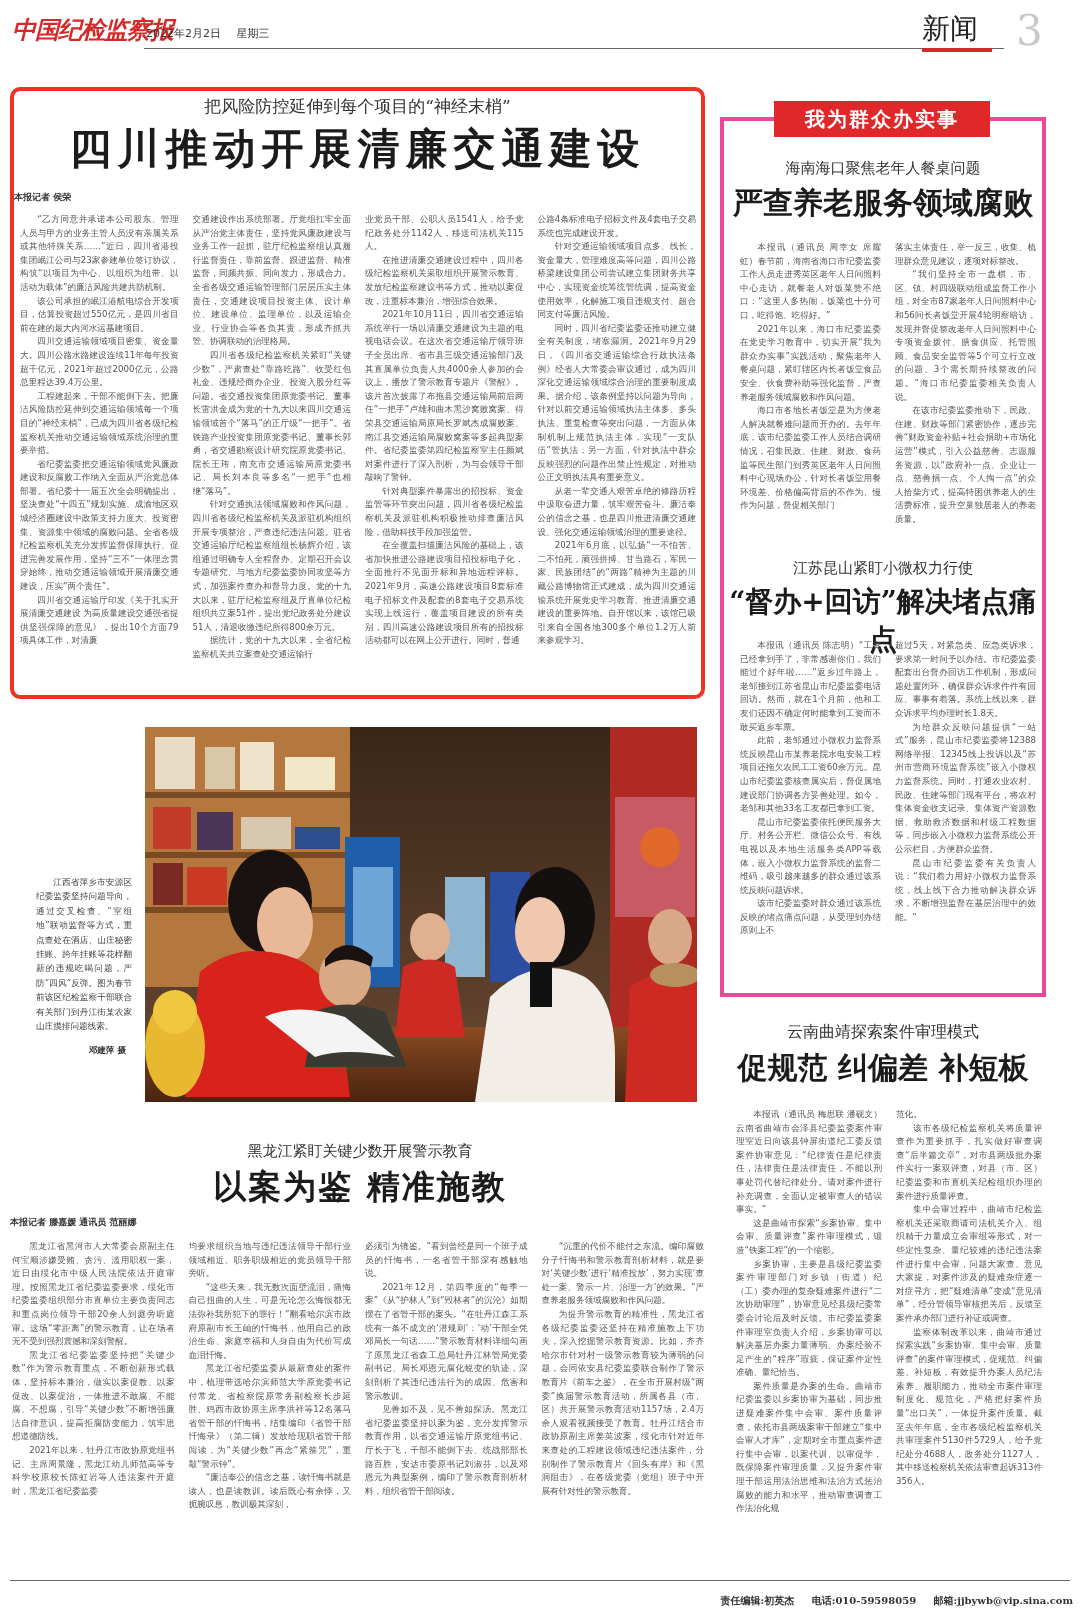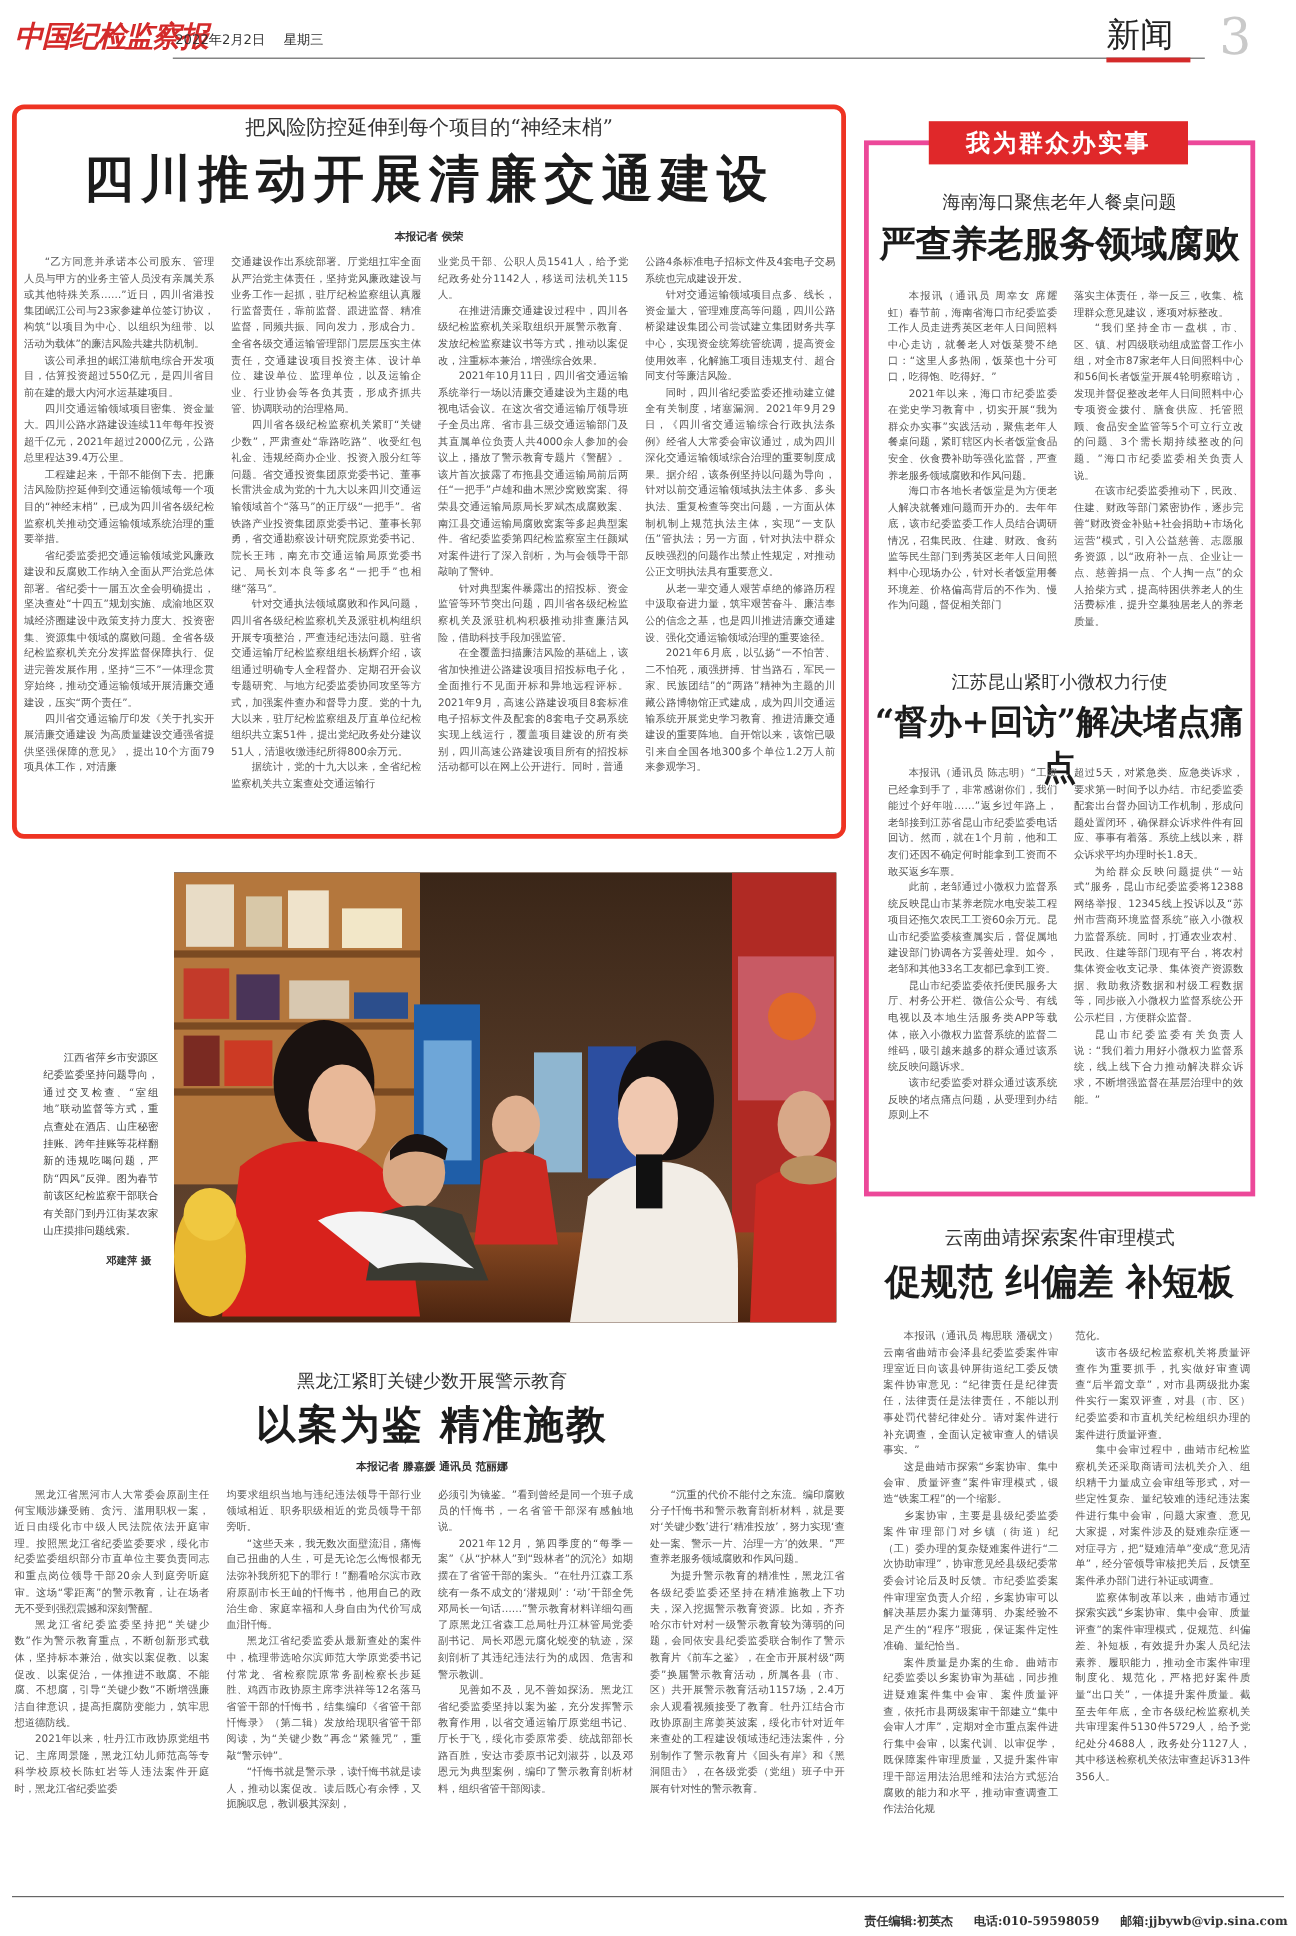--- a/index.html
+++ b/index.html
@@ -11,21 +11,21 @@
   .pub-date { position: absolute; left: 146px; top: 26px; font-family: "DejaVu Sans", sans-serif; font-size: 11px; color: #333; }
   .mast-line { position: absolute; left: 144px; top: 48px; width: 860px; height: 1px; background: #666; }
   .section-name { position: absolute; left: 922px; top: 10px; font-family: "DejaVu Serif", serif; font-size: 28px; color: #222; }
   .section-underline { position: absolute; left: 922px; top: 48px; width: 70px; height: 4px; background: #d42a2a; }
   .page-number { position: absolute; left: 1016px; top: 10px; font-family: "DejaVu Serif", serif; font-size: 42px; color: #c9c9c9; line-height: 1; }
 
   
   .lead-box { position: absolute; left: 10px; top: 87px; width: 695px; height: 612px; border: 4px solid #ee3322; border-radius: 10px; overflow: hidden; }
   .kicker { position: absolute; left: 0; width: 100%; text-align: center; font-family: "DejaVu Serif", serif; color: #333; }
   .headline { position: absolute; left: 0; width: 100%; text-align: center; font-family: "DejaVu Serif", serif; font-weight: bold; color: #1b1b1b; }
-  .byline { position: absolute; left: 0; width: 100%; text-align: center; font-family: "DejaVu Sans", sans-serif; font-size: 9px; font-weight: bold; color: #333; }
+  .byline { position: absolute; left: 0; width: 100%; text-align: left; font-family: "DejaVu Sans", sans-serif; font-size: 9px; font-weight: bold; color: #333; }
 
   .cols { position: absolute; display: flex; gap: 14px; }
   .col { flex: 1; font-family: "DejaVu Sans", sans-serif; font-size: 8.6px; line-height: 13.6px; color: #555; text-align: justify; overflow: hidden; }
   .col p { text-indent: 2em; }
 
   
   .right-box { position: absolute; left: 720px; top: 117px; width: 326px; height: 880px; border: 4px solid #ec4899; }
   .banner { position: absolute; left: 774px; top: 101px; width: 216px; height: 36px; background: #e0282a; color: #fff; font-family: "DejaVu Serif", serif; font-weight: bold; font-size: 20px; text-align: center; line-height: 36px; letter-spacing: 2px; }
 
   .photo { position: absolute; left: 145px; top: 727px; width: 552px; height: 375px; overflow: hidden; background: #5a3a26; }
@@ -220,26 +220,26 @@
   <div class="cols" style="left:12px;top:1240px;width:692px;height:330px;">
     <div class="col">
       <p>黑龙江省黑河市人大常委会原副主任何宝顺涉嫌受贿、贪污、滥用职权一案，近日由绥化市中级人民法院依法开庭审理。按照黑龙江省纪委监委要求，绥化市纪委监委组织部分市直单位主要负责同志和重点岗位领导干部20余人到庭旁听庭审。这场“零距离”的警示教育，让在场者无不受到强烈震撼和深刻警醒。</p>
       <p>黑龙江省纪委监委坚持把“关键少数”作为警示教育重点，不断创新形式载体，坚持标本兼治，做实以案促教、以案促改、以案促治，一体推进不敢腐、不能腐、不想腐，引导“关键少数”不断增强廉洁自律意识，提高拒腐防变能力，筑牢思想道德防线。</p>
       <p>2021年以来，牡丹江市政协原党组书记、主席周景隆，黑龙江幼儿师范高等专科学校原校长陈虹岩等人违法案件开庭时，黑龙江省纪委监委</p>
     </div>
     <div class="col">
       <p style="text-indent:0">均要求组织当地与违纪违法领导干部行业领域相近、职务职级相近的党员领导干部旁听。</p>
       <p>“这些天来，我无数次面壁流泪，痛悔自己扭曲的人生，可是无论怎么悔恨都无法弥补我所犯下的罪行！”翻看哈尔滨市政府原副市长王屾的忏悔书，他用自己的政治生命、家庭幸福和人身自由为代价写成血泪忏悔。</p>
       <p>黑龙江省纪委监委从最新查处的案件中，梳理带选哈尔滨师范大学原党委书记付常龙、省检察院原常务副检察长步延胜、鸡西市政协原主席李洪祥等12名落马省管干部的忏悔书，结集编印《省管干部忏悔录》（第二辑）发放给现职省管干部阅读，为“关键少数”再念“紧箍咒”，重敲“警示钟”。</p>
-      <p>“忏悔书就是警示录，读忏悔书就是读人，推动以案促改。读后既心有余悸，又扼腕叹息，教训极其深刻，</p>
+      <p>“廉洁奉公的信念之基，读忏悔书就是读人，也是读教训。读后既心有余悸，又扼腕叹息，教训极其深刻，</p>
     </div>
     <div class="col">
       <p style="text-indent:0">必须引为镜鉴。”看到曾经是同一个班子成员的忏悔书，一名省管干部深有感触地说。</p>
       <p>2021年12月，第四季度的“每季一案”《从“护林人”到“毁林者”的沉沦》如期摆在了省管干部的案头。“在牡丹江森工系统有一条不成文的‘潜规则’：‘动’干部全凭邓局长一句话……”警示教育材料详细勾画了原黑龙江省森工总局牡丹江林管局党委副书记、局长邓恩元腐化蜕变的轨迹，深刻剖析了其违纪违法行为的成因、危害和警示教训。</p>
-      <p>见善如不及，见不善如探汤。黑龙江省纪委监委坚持以案为鉴，充分发挥警示教育作用，以省交通运输厅原党组书记、厅长于飞，绥化市委原常委、统战部部长路百胜，安达市委原书记刘淑芬，以及邓恩元为典型案例，编印了警示教育剖析材料，组织省管干部阅读。</p>
+      <p>见善如不及，见不善如探汤。黑龙江省纪委监委坚持以案为鉴，充分发挥警示教育作用，以省交通运输厅原党组书记、厅长于飞，干部不能倒下去、统战部部长路百胜，安达市委原书记刘淑芬，以及邓恩元为典型案例，编印了警示教育剖析材料，组织省管干部阅读。</p>
     </div>
     <div class="col">
       <p>“沉重的代价不能付之东流。编印腐败分子忏悔书和警示教育剖析材料，就是要对‘关键少数’进行‘精准投放’，努力实现‘查处一案、警示一片、治理一方’的效果。”严查养老服务领域腐败和作风问题。</p>
       <p>为提升警示教育的精准性，黑龙江省各级纪委监委还坚持在精准施教上下功夫，深入挖掘警示教育资源。比如，齐齐哈尔市针对村一级警示教育较为薄弱的问题，会同依安县纪委监委联合制作了警示教育片《前车之鉴》，在全市开展村级“两委”换届警示教育活动，所属各县（市、区）共开展警示教育活动1157场，2.4万余人观看视频接受了教育。牡丹江结合市政协原副主席姜英波案，绥化市针对近年来查处的工程建设领域违纪违法案件，分别制作了警示教育片《回头有岸》和《黑洞阻击》，在各级党委（党组）班子中开展有针对性的警示教育。</p>
     </div>
   </div>
 </div>
 
 <div class="footer-line"></div>
 <div class="footer">

